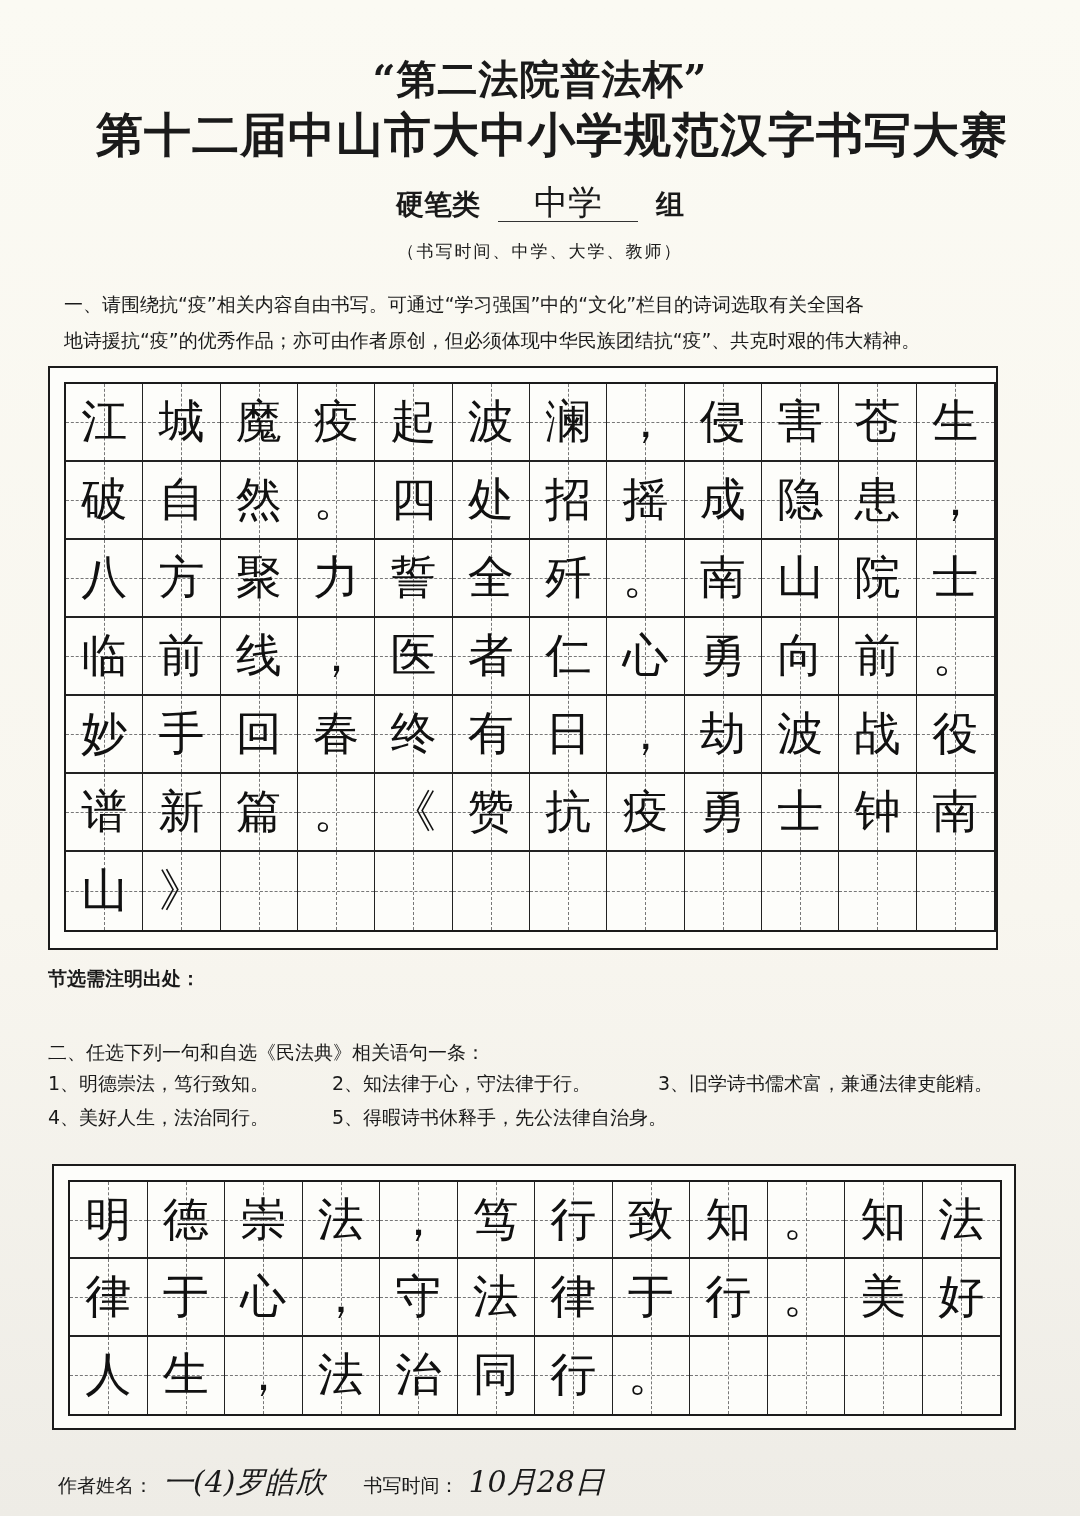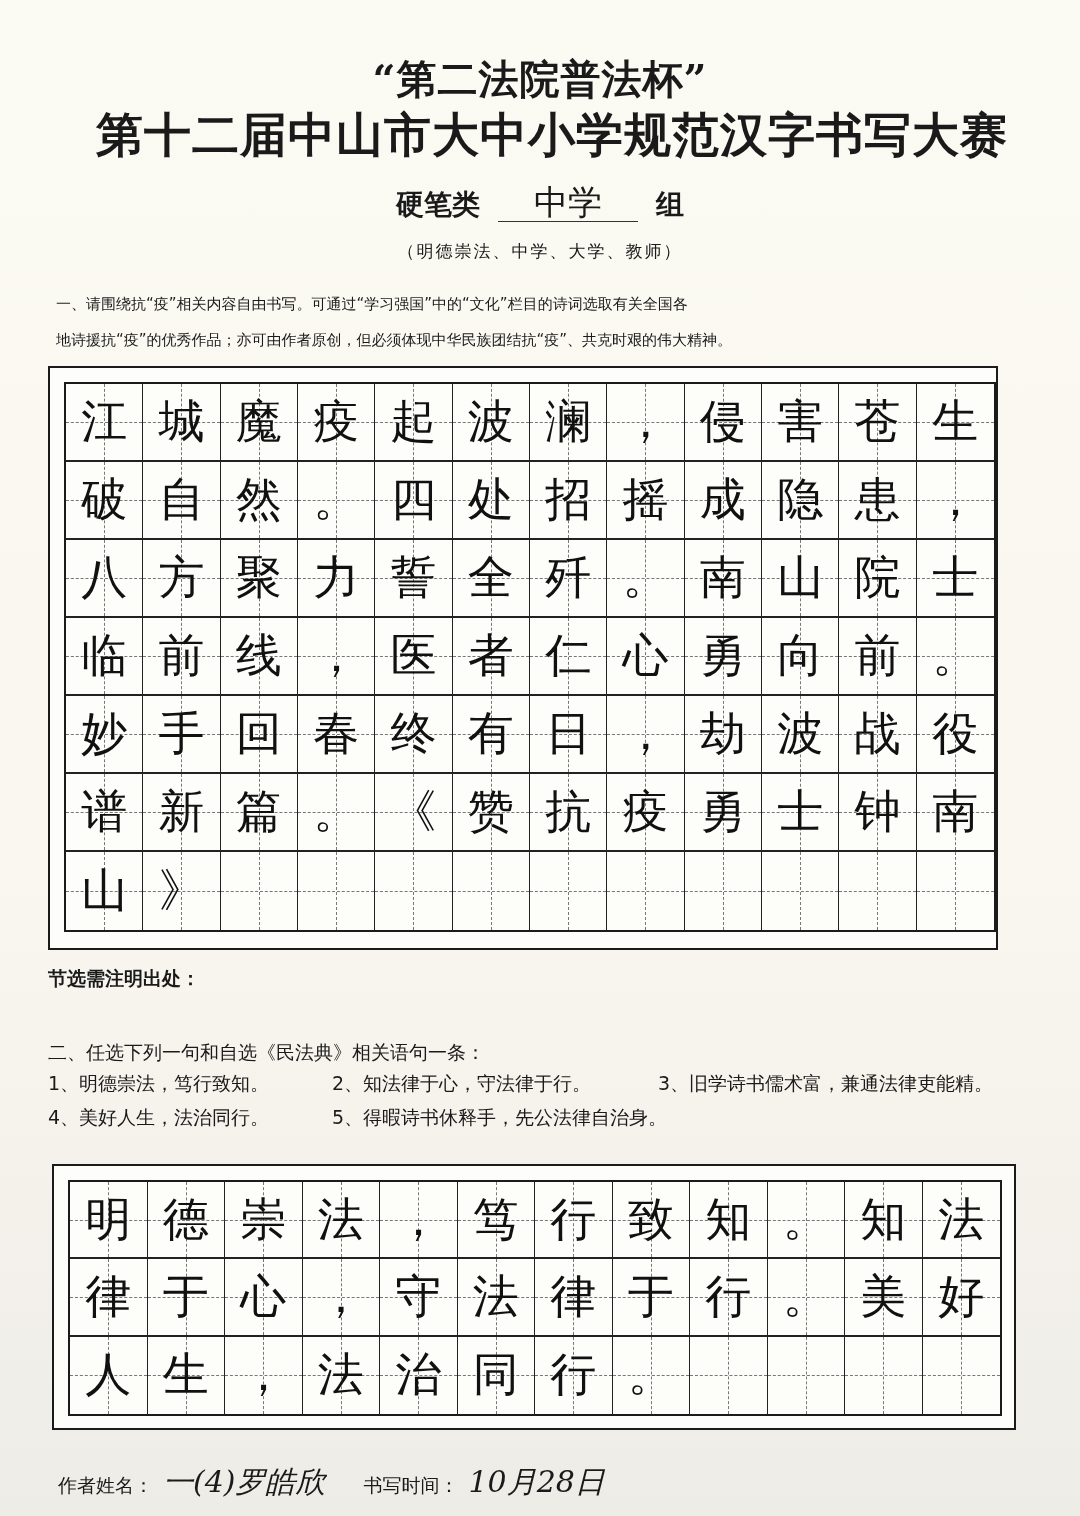--- a/index.html
+++ b/index.html
@@ -25,21 +25,21 @@
   .cat-line .fill {
     display:inline-block; width:140px; border-bottom:1.5px solid #333;
     font-family:"DejaVu Serif", serif; font-weight:normal; font-size:34px; line-height:38px;
     margin:0 18px; 
   }
   .cat-hint {
     position:absolute; top:240px; left:0; width:1080px; text-align:center;
     font-size:17px; letter-spacing:2px;
   }
   .instr {
-    position:absolute; left:56px; width:990px; font-size:15px; line-height:36px;
+    position:absolute; left:64px; width:990px; font-size:19px; line-height:36px;
   }
   .sheet-outer {
     position:absolute; border:2px solid #1b1b1b; background:#fdfdfa;
   }
   .grid {
     position:absolute; border:2px solid #1b1b1b;
     display:grid;
   }
   .cell {
     position:relative; border-right:1.5px solid #222; border-bottom:2px solid #222;
@@ -66,21 +66,21 @@
 </style>
 </head>
 <body>
 
 <div class="title1">“第二法院普法杯”</div>
 <div class="title2">第十二届中山市大中小学规范汉字书写大赛</div>
 
 <div class="cat-line">
   <span>硬笔类</span><span class="fill">中学</span><span>组</span>
 </div>
-<div class="cat-hint">（明德崇法、中学、大学、教师）</div>
+<div class="cat-hint">（书写时间、中学、大学、教师）</div>
 
 <div class="instr" style="top:286px;">
   <div>一、请围绕抗“疫”相关内容自由书写。可通过“学习强国”中的“文化”栏目的诗词选取有关全国各</div>
   <div>地诗援抗“疫”的优秀作品；亦可由作者原创，但必须体现中华民族团结抗“疫”、共克时艰的伟大精神。</div>
 </div>
 
 <div class="sheet-outer" style="left:48px; top:366px; width:946px; height:580px;"></div>
 <div class="grid" id="grid1" style="left:64px; top:382px; width:928px; height:546px; grid-template-columns:repeat(12,1fr); grid-template-rows:repeat(7,1fr);">
     <div class="cell">
       <span>江</span>

